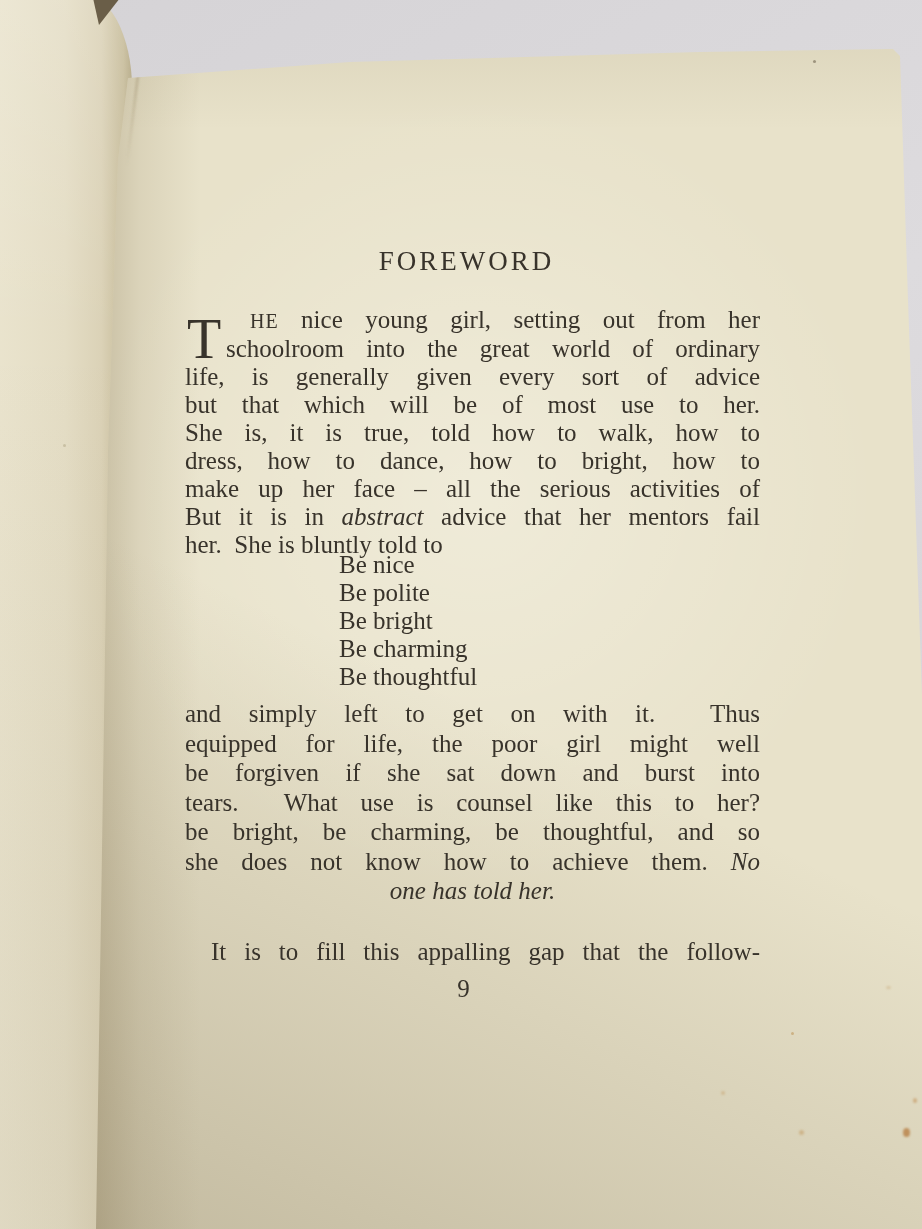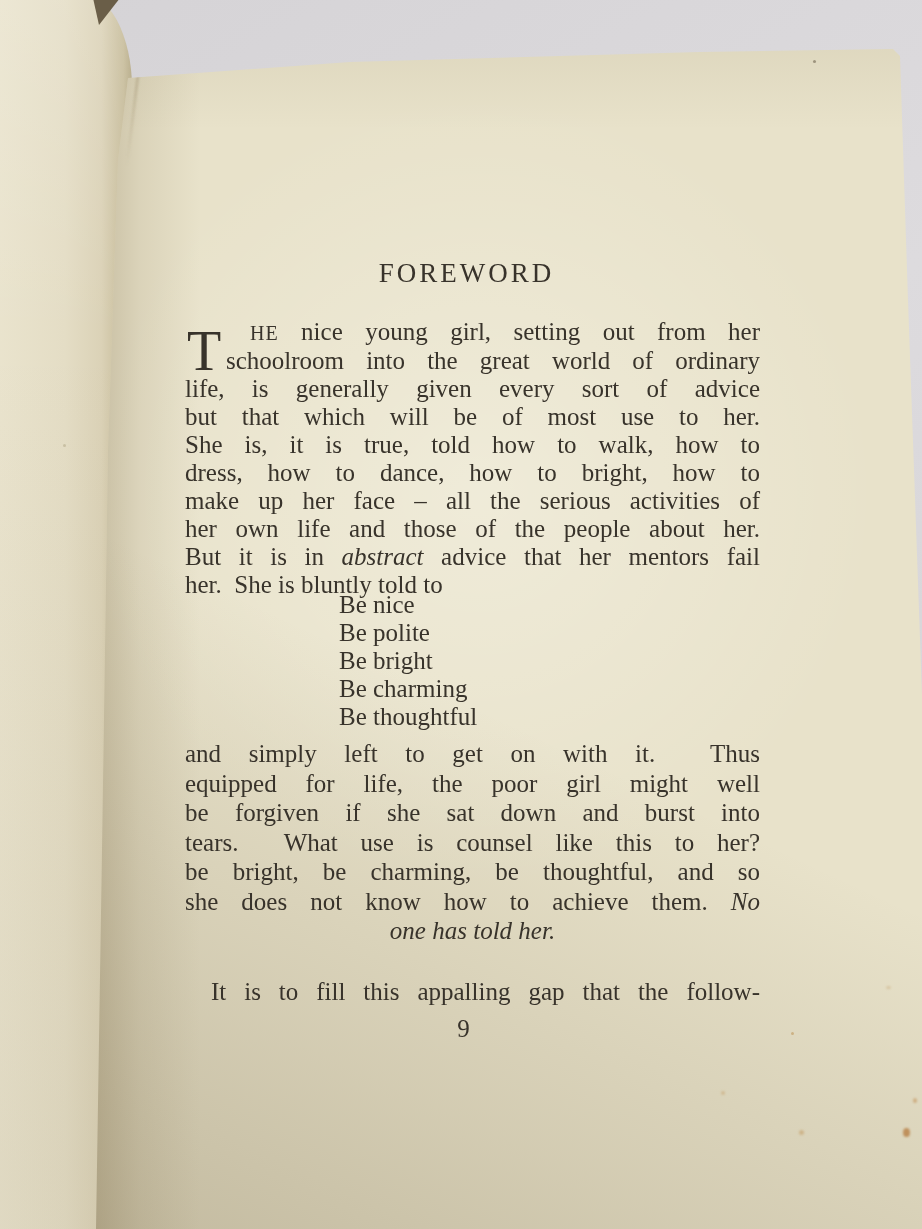--- a/index.html
+++ b/index.html
@@ -49,21 +49,21 @@
 
   
   .crease{
     position:absolute;left:131px;top:72px;width:3px;height:95px;
     background:linear-gradient(to bottom,rgba(120,100,60,.25),rgba(120,100,60,0));
     transform:rotate(7deg);filter:blur(1.2px);
   }
 
   
   .text-block{
-    position:absolute;left:185px;top:259px;width:575px;
+    position:absolute;left:185px;top:247px;width:575px;
     color:#38332b;font-size:25px;
   }
   .title{
     line-height:29px;text-align:center;letter-spacing:3px;
     font-size:27px;padding-right:12px;
   }
   .ln{line-height:28px;}
   .j{text-align:justify;text-align-last:justify;}
   .para1{margin-top:30px;position:relative;}
   .indent-dc{margin-left:41px;width:534px;}
@@ -108,21 +108,20 @@
       <div class="para1">
         <span class="drop-cap">T</span>
         <div class="ln j indent-dc"><span class="small-caps">HE</span><span><span> nice young girl, setting out from her</span></span></div>
         <div class="ln j indent-dc"><span>schoolroom into the great world of ordinary</span></div>
         <div>
             <div class="ln j"><span>life, is generally given every sort of advice</span></div>
             <div class="ln j"><span>but that which will be of most use to her.</span></div>
             <div class="ln j"><span>She is, it is true, told how to walk, how to</span></div>
             <div class="ln j"><span>dress, how to dance, how to bright, how to</span></div>
             <div class="ln j"><span>make up her face – all the serious activities of</span></div>
-            <div class="ln j"><span>her own life and those of the people about her.</span></div>
             <div class="ln j"><span>But it is in </span><i>abstract</i><span> advice that her mentors fail</span></div>
           </div>
         <div class="ln"><span>her.&nbsp; She is bluntly told to</span></div>
       </div>
 
       <div class="be-list">
           <div class="ln"><span>Be nice</span></div>
           <div class="ln"><span>Be polite</span></div>
           <div class="ln"><span>Be bright</span></div>
           <div class="ln"><span>Be charming</span></div>

